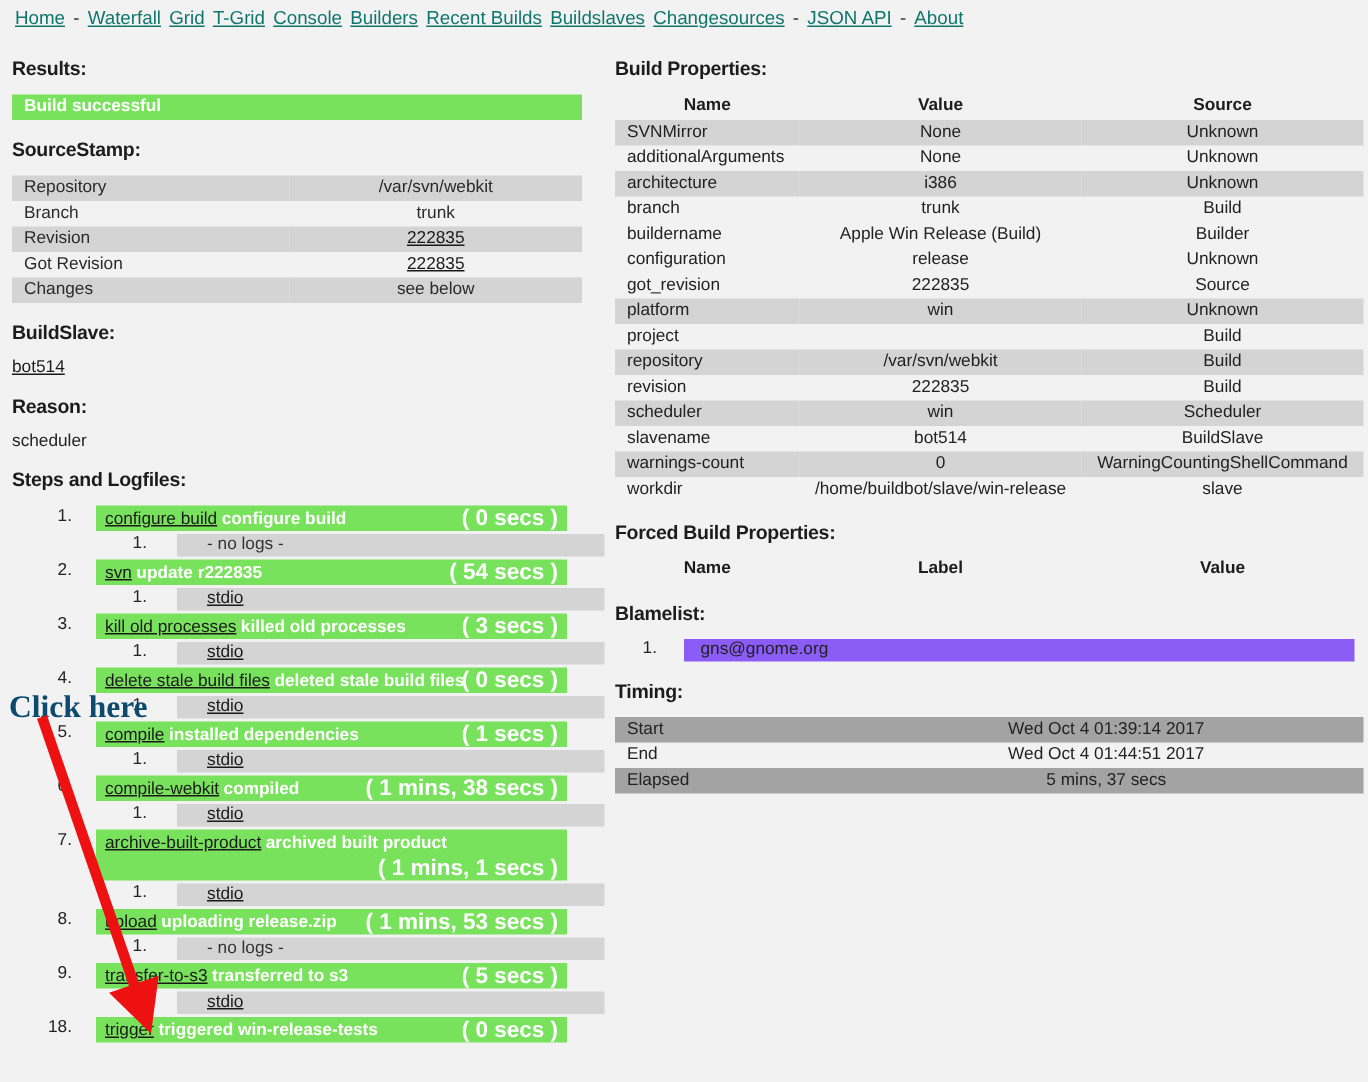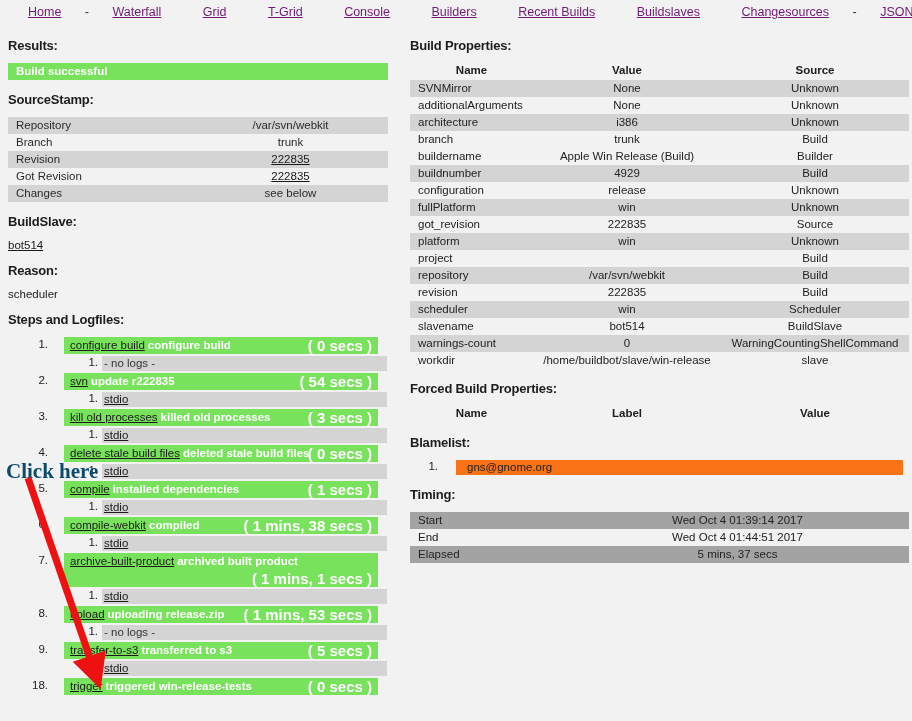--- a/index.html
+++ b/index.html
@@ -24,23 +24,23 @@
     left: 0; top: 0;
     width: 912px;
     height: 26px;
     background: #f2f2f2;
     padding-top: 5px;
     box-sizing: border-box;
     white-space: nowrap;
   }
   #topnav .navwrap { padding-left: 9px; font-size: 12.5px; color: #333; }
   #topnav a {
-    color: #701a75;
+    color: #0f766e;
     text-decoration: underline;
-    margin: 0 19px;
+    margin: 0 1px;
   }
   #topnav .sep { color: #333; padding: 0 1px; }
 
   
   #left {
     position: absolute;
     left: 0; top: 26px;
     width: 396px;
   }
   #right {
@@ -163,26 +163,26 @@
   .log-num {
     position: absolute;
     left: 40px; top: 0;
     width: 58px;
     text-align: right;
     font-size: 11.5px;
     color: #222;
   }
   .log-box {
     position: absolute;
-    left: 102px; top: 0;
+    left: 118px; top: 0;
     width: 285px;
     height: 15px;
     line-height: 15px;
     background: #d4d4d4;
-    padding-left: 2px;
+    padding-left: 20px;
     box-sizing: border-box;
     font-size: 11.5px;
     color: #333;
   }
   .log-box a { color: #1a1a1a; text-decoration: underline; }
 
   
   table.props {
     border-collapse: collapse;
     margin-left: 6px;
@@ -395,33 +395,23 @@
         <tr>
           <td class="c-name">branch</td>
           <td class="c-value">trunk</td>
           <td class="c-source">Build</td>
         </tr>
         <tr>
           <td class="c-name">buildername</td>
           <td class="c-value">Apple Win Release (Build)</td>
           <td class="c-source">Builder</td>
         </tr>
-        <tr class="alt">
-          <td class="c-name">buildnumber</td>
-          <td class="c-value">4929</td>
-          <td class="c-source">Build</td>
-        </tr>
         <tr>
           <td class="c-name">configuration</td>
           <td class="c-value">release</td>
-          <td class="c-source">Unknown</td>
-        </tr>
-        <tr class="alt">
-          <td class="c-name">fullPlatform</td>
-          <td class="c-value">win</td>
           <td class="c-source">Unknown</td>
         </tr>
         <tr>
           <td class="c-name">got_revision</td>
           <td class="c-value">222835</td>
           <td class="c-source">Source</td>
         </tr>
         <tr class="alt">
           <td class="c-name">platform</td>
           <td class="c-value">win</td>
@@ -474,21 +464,21 @@
         <th class="c-source">Value</th>
       </tr>
     </thead>
     <tbody id="forced-props-body"></tbody>
   </table>
 
   <h2 class="section">Blamelist:</h2>
   <div id="blamelist">
       <div class="blame-row" style="position: relative;">
         <div style="position: absolute; left: 0px; top: 0px; width: 34px; text-align: right; font-size: 11.5px;">1.</div>
-        <div style="position: absolute; left: 52px; top: 0px; width: 447px; height: 15px; line-height: 15px; background: #f97316; padding-left: 11px; box-sizing: border-box; font-size: 11.5px;">gns@gnome.org</div>
+        <div style="position: absolute; left: 52px; top: 0px; width: 447px; height: 15px; line-height: 15px; background: #8b5cf6; padding-left: 11px; box-sizing: border-box; font-size: 11.5px;">gns@gnome.org</div>
       </div>
     </div>
 
   <h2 class="section">Timing:</h2>
   <table class="timing">
     <tbody id="timing-body">
         <tr class="alt">
           <td class="k">Start</td>
           <td class="v">Wed Oct 4 01:39:14 2017</td>
         </tr>

